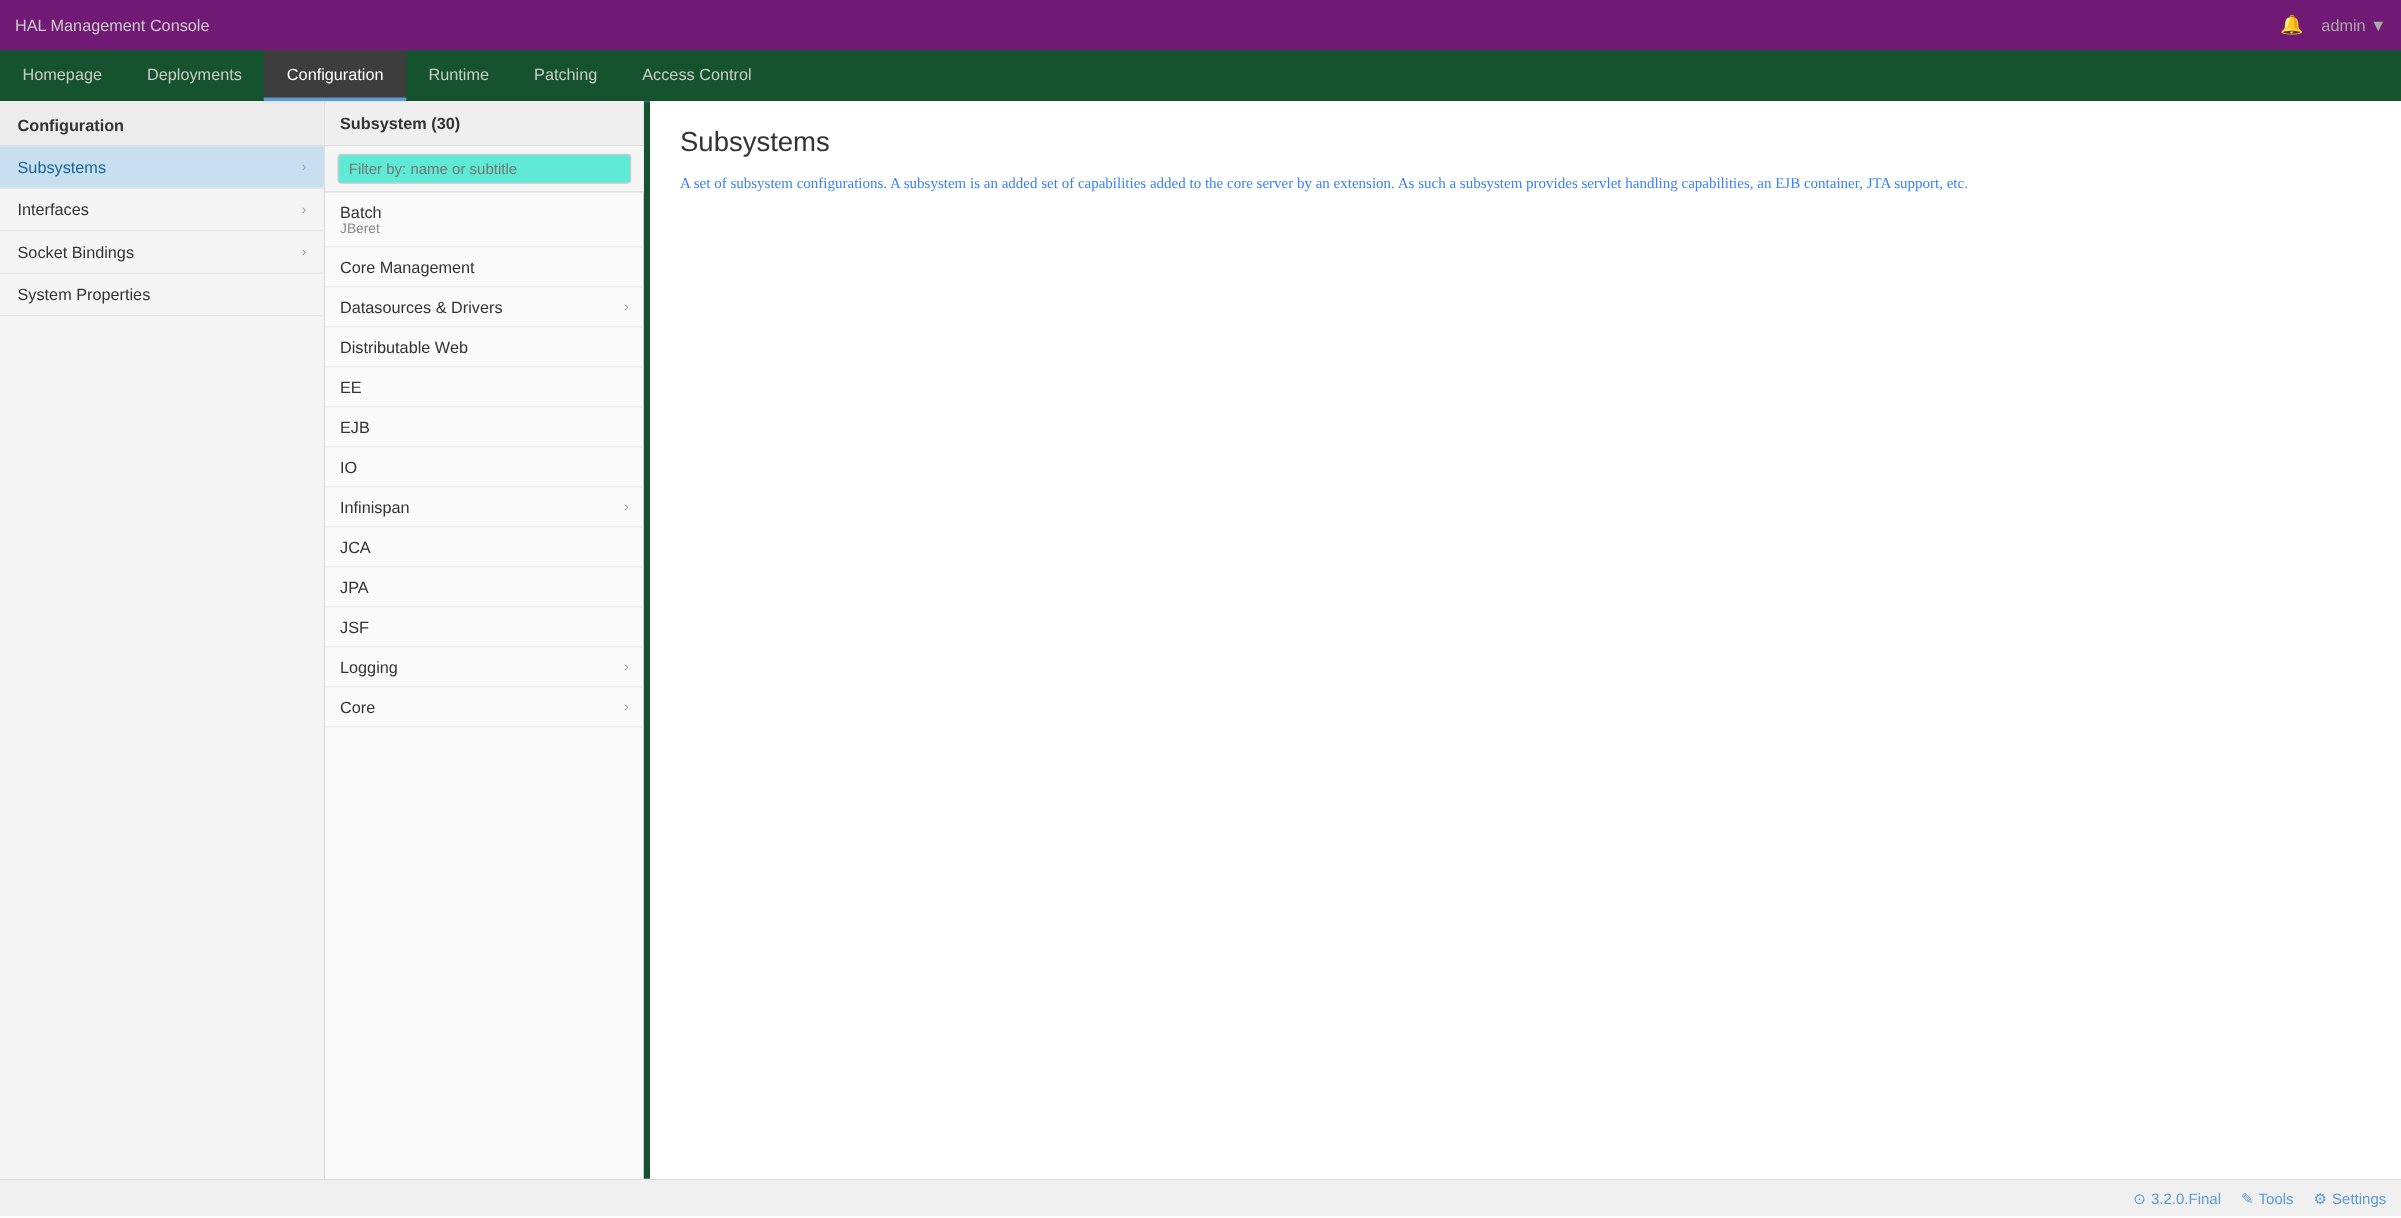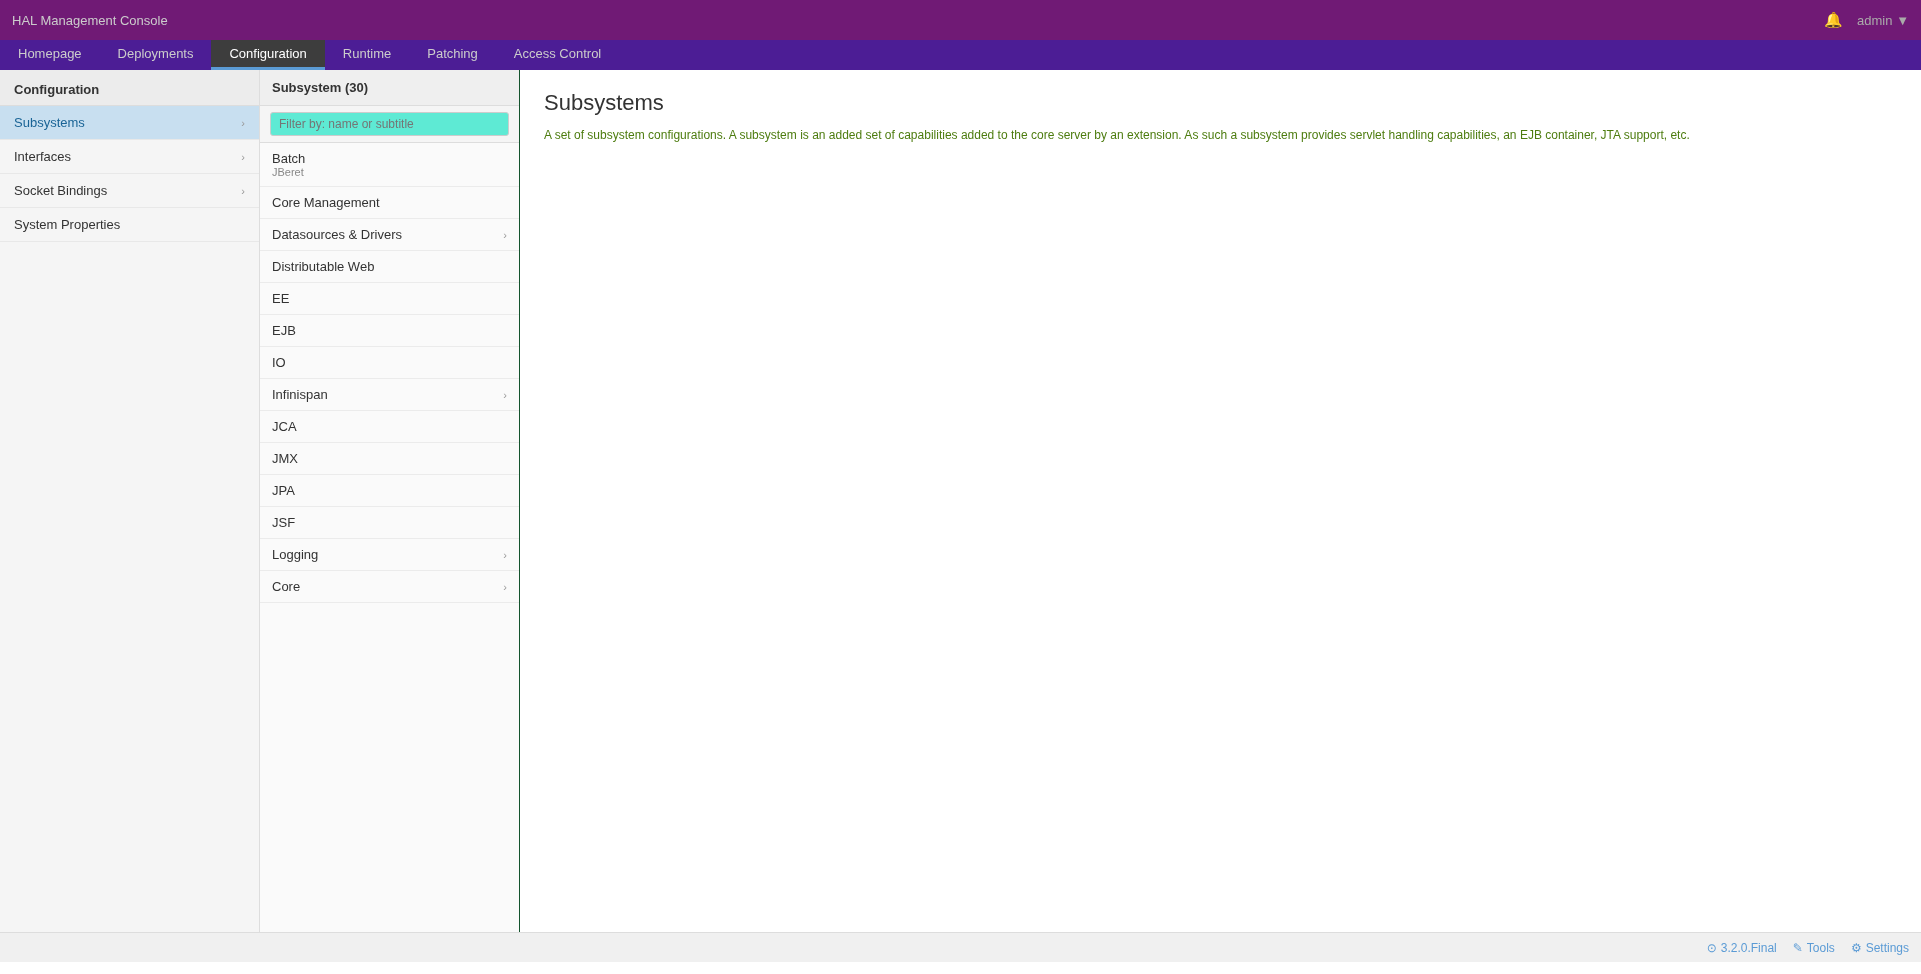--- a/index.html
+++ b/index.html
@@ -35,22 +35,22 @@
       cursor: pointer;
     }
     .admin-label {
       color: #aaa;
       font-size: 13px;
       cursor: pointer;
     }
 
     
     #navbar {
-      background: #4c1d95;
-      height: 30px;
+      background: #14532d;
+      height: 41px;
       display: flex;
       align-items: stretch;
     }
     .nav-item {
       color: #ccc;
       padding: 0 18px;
       display: flex;
       align-items: center;
       cursor: pointer;
       font-size: 13px;
@@ -100,21 +100,21 @@
     }
     .sidebar-item .chevron {
       color: #999;
       font-size: 11px;
     }
 
     
     #middle-panel {
       width: 260px;
       background: #fafafa;
-      border-right: 1px solid #14532d;
+      border-right: 5px solid #14532d;
       flex-shrink: 0;
       display: flex;
       flex-direction: column;
     }
     #middle-panel-header {
       padding: 10px 12px;
       font-weight: bold;
       font-size: 13px;
       color: #333;
       background: #efefef;
@@ -171,22 +171,23 @@
       overflow-y: auto;
     }
     #content-title {
       font-size: 22px;
       font-weight: 300;
       color: #333;
       margin-bottom: 10px;
     }
     #content-description {
       font-size: 12px;
-      color: #4d7c0f;
+      color: #3b82f6;
       line-height: 1.5;
+      font-family: Liberation Serif, serif;
     }
 
     
     #footer {
       height: 30px;
       background: #f0f0f0;
       border-top: 1px solid #ddd;
       display: flex;
       align-items: center;
       justify-content: flex-end;
@@ -282,23 +283,20 @@
           <div><span>IO</span></div>
         </div>
         <div class="subsystem-item">
           <div><span>Infinispan</span></div>
           <span class="chevron">›</span>
         </div>
         <div class="subsystem-item">
           <div><span>JCA</span></div>
         </div>
         <div class="subsystem-item">
-          <div><span>JMX</span></div>
-        </div>
-        <div class="subsystem-item">
           <div><span>JPA</span></div>
         </div>
         <div class="subsystem-item">
           <div><span>JSF</span></div>
         </div>
         <div class="subsystem-item">
           <div><span>Logging</span></div>
           <span class="chevron">›</span>
         </div>
         <div class="subsystem-item">

